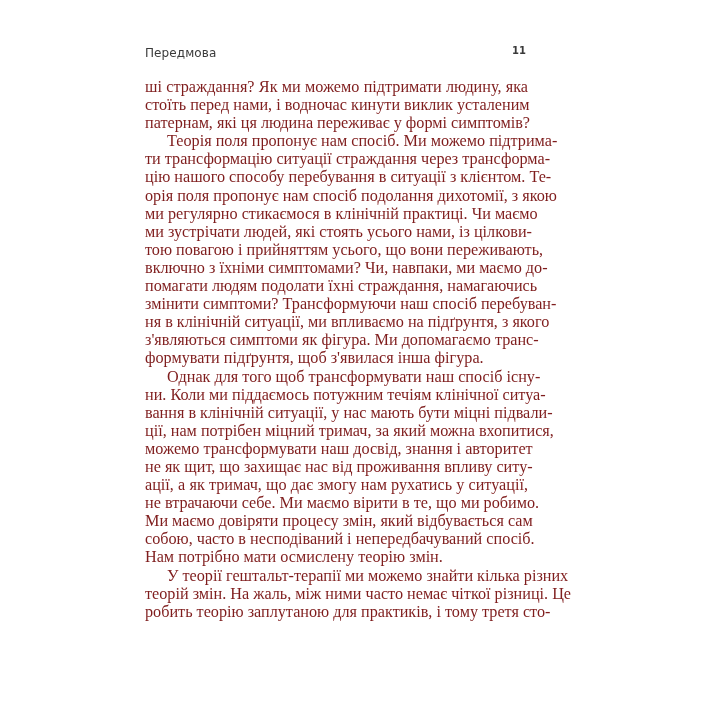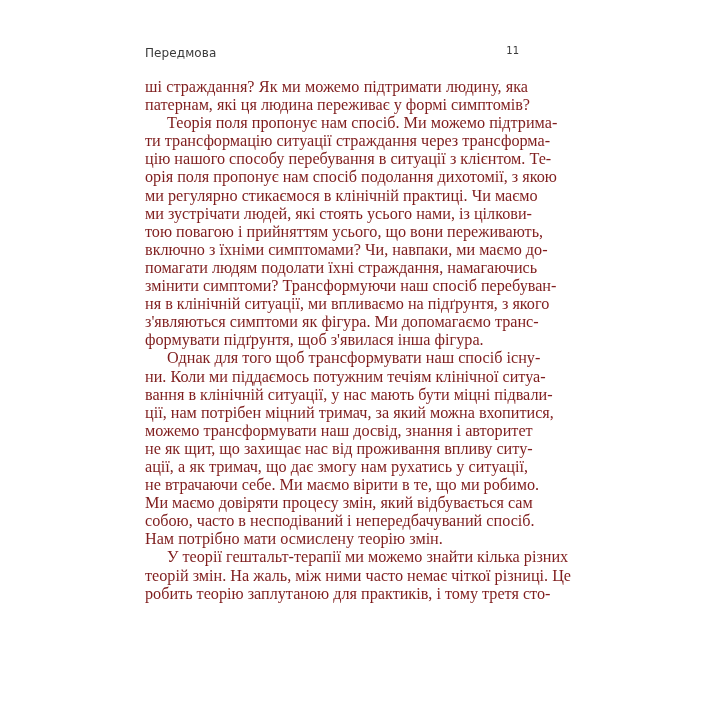--- a/index.html
+++ b/index.html
@@ -20,23 +20,23 @@
     height: 14px;
     font-family: "DejaVu Sans", sans-serif;
     color: #3a3a3a;
   }
   .section-title {
     position: absolute; left: 0; top: 0;
     font-size: 12px;
     letter-spacing: 0.1px;
   }
   .page-number {
-    position: absolute; right: 9px; top: -1px;
+    position: absolute; right: 2px; top: -1px;
     font-size: 10px;
-    font-weight: normal;
+    font-weight: bold;
     margin-left: 36px;
   }
   .body-text {
     position: absolute;
     top: 78px; left: 0;
     width: 383px;
     font-family: "Liberation Serif", serif;
     font-size: 16.2px;
     line-height: 18.1px;
     color: #7f1d1d;
@@ -57,20 +57,21 @@
 <div class="page">
   <div class="running-head">
     <span class="section-title">Передмова</span>
     <span class="page-number">11</span>
   </div>
 
   <div class="body-text">
 
     <div>
       <span class="line">ші страждання? Як ми можемо підтримати людину, яка</span>
+      <span class="line">стоїть перед нами, і водночас кинути виклик усталеним</span>
       <span class="line last">патернам, які ця людина переживає у формі симптомів?</span>
     </div>
 
     <div>
       <span class="line indent">Теорія поля пропонує нам спосіб. Ми можемо підтрима-</span>
       <span class="line">ти трансформацію ситуації страждання через трансформа-</span>
       <span class="line">цію нашого способу перебування в ситуації з клієнтом. Те-</span>
       <span class="line">орія поля пропонує нам спосіб подолання дихотомії, з якою</span>
       <span class="line">ми регулярно стикаємося в клінічній практиці. Чи маємо</span>
       <span class="line">ми зустрічати людей, які стоять усього нами, із цілкови-</span>

